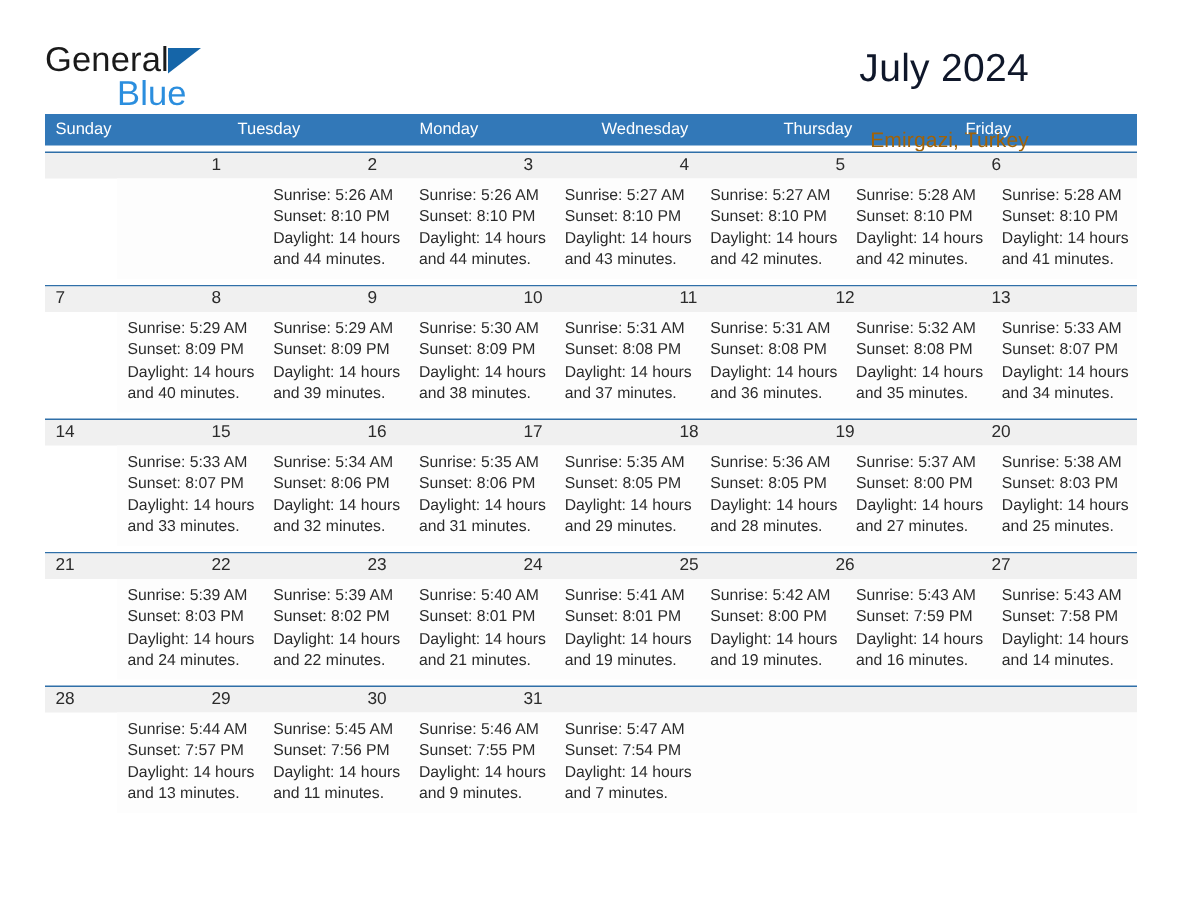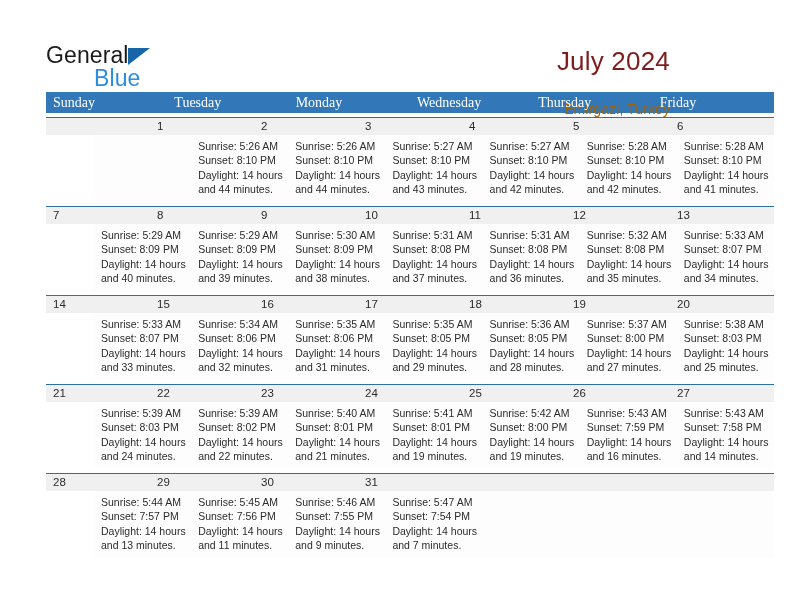--- a/index.html
+++ b/index.html
@@ -7,21 +7,21 @@
     width: 792px;
     height: 612px;
     background: #ffffff;
     font-family: "Liberation Sans", sans-serif;
     overflow: hidden;
   }
   .page {
     position: relative;
     width: 720px;
     height: 612px;
-    padding: 16px;
+    padding: 0;
   }
 
   
   .header {
     display: flex;
     justify-content: space-between;
     align-items: flex-start;
     padding: 28px 34px 0 30px;
     height: 76px;
   }
@@ -50,21 +50,21 @@
     position: absolute;
     left: 48px;
     top: 23px;
     font-size: 23px;
     color: #2b8ede;
     letter-spacing: 0.1px;
   }
   .title-block { text-align: right; padding-top: 2px; }
   .cal-title {
     font-size: 26px;
-    color: #7f1d1d;
+    color: #0f172a;
     font-weight: normal;
     letter-spacing: 0.2px;
   }
   .cal-sub {
     font-size: 14px;
     color: #a16207;
     margin-top: 24px;
     letter-spacing: 0.1px;
   }
 
@@ -74,25 +74,24 @@
     width: 728px;
   }
   .dow-row {
     display: flex;
     background: #3278b8;
     height: 21px;
   }
   .dow {
     flex: 1 1 0;
     color: #ffffff;
-    font-size: 14px;
+    font-size: 11px;
     line-height: 21px;
     padding-left: 7px;
     white-space: nowrap;
-    font-family: Liberation Serif, serif;
   }
 
   .week {
     position: relative;
     border-top: 1.5px solid #2f6fa8;
     margin-top: 4px;
   }
   .week:first-of-type { margin-top: 5px; }
   .numbar {
     display: flex;

